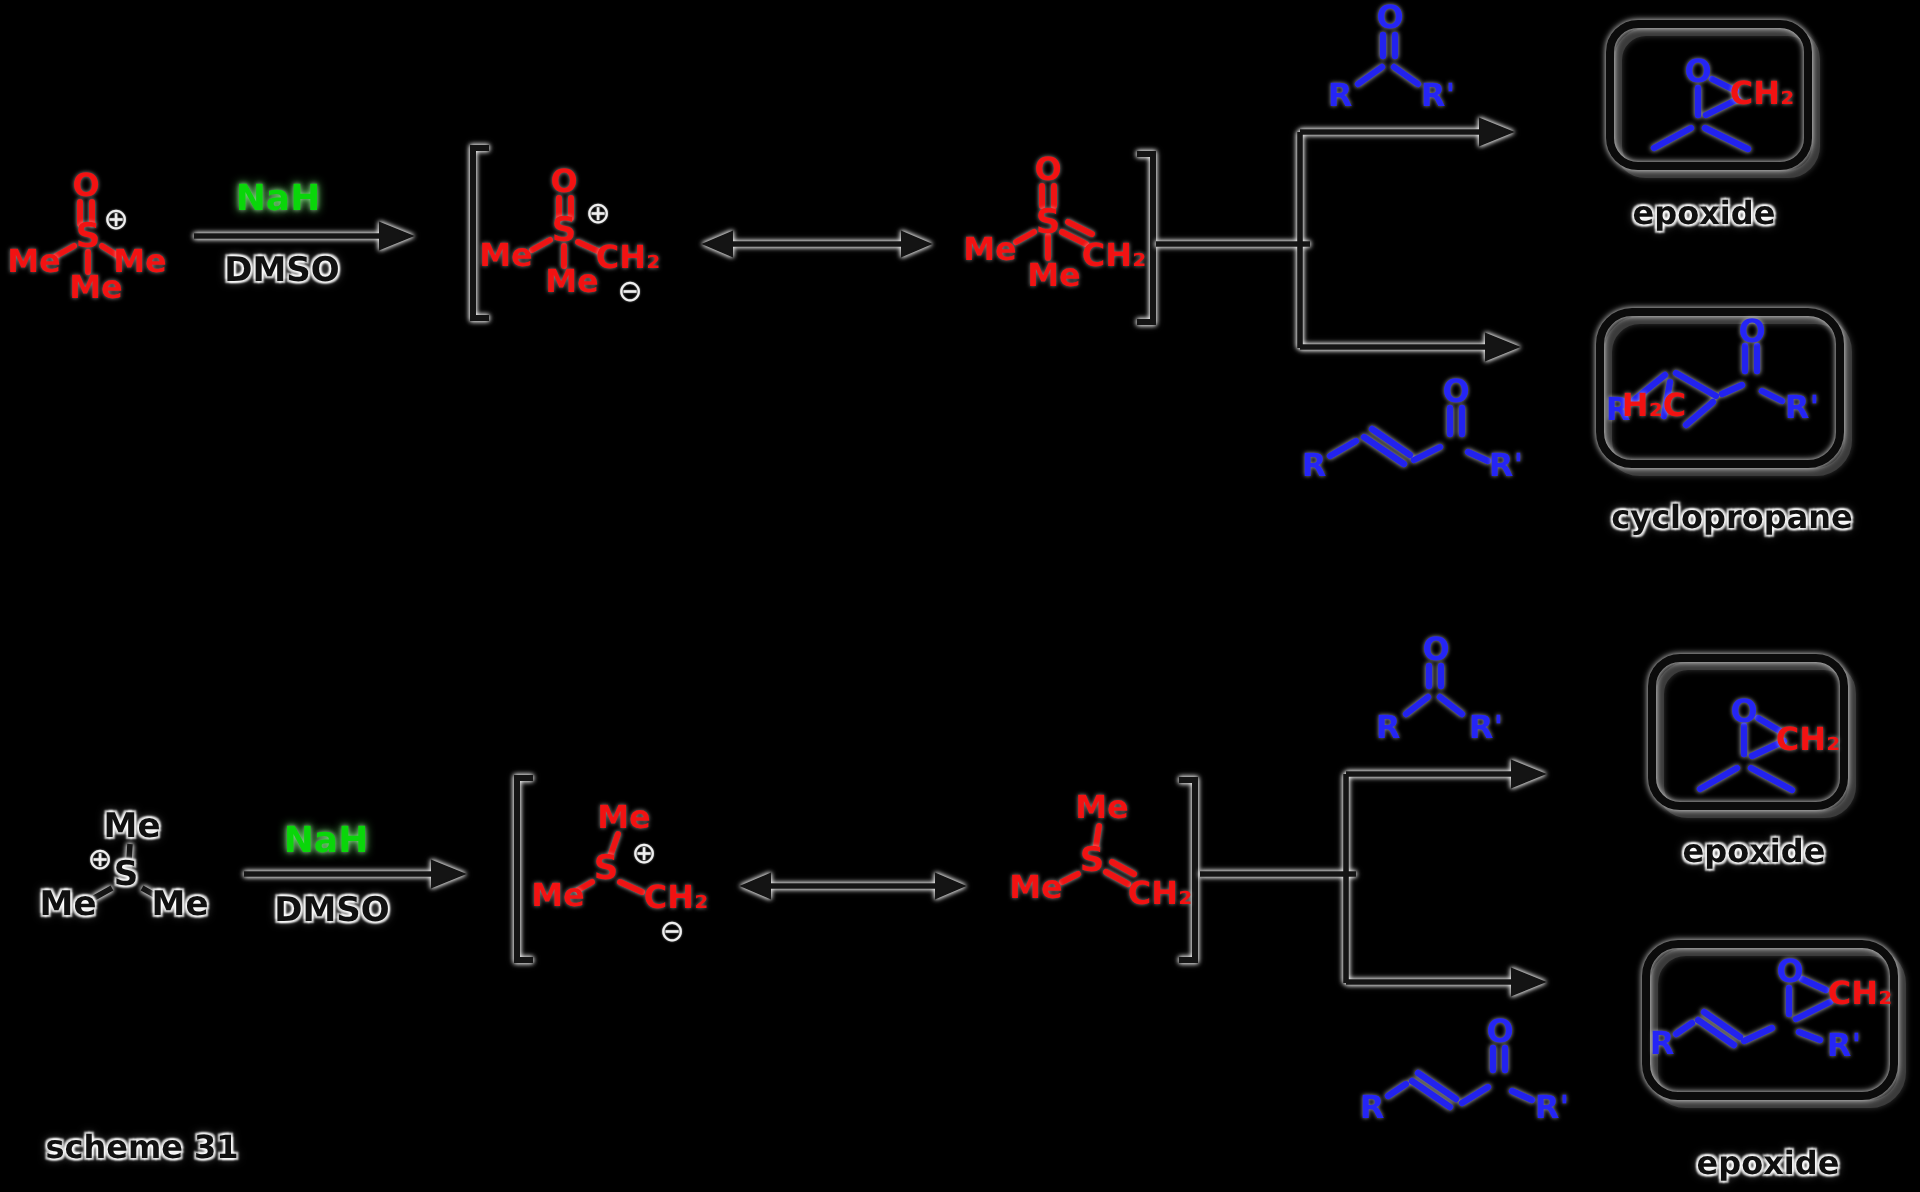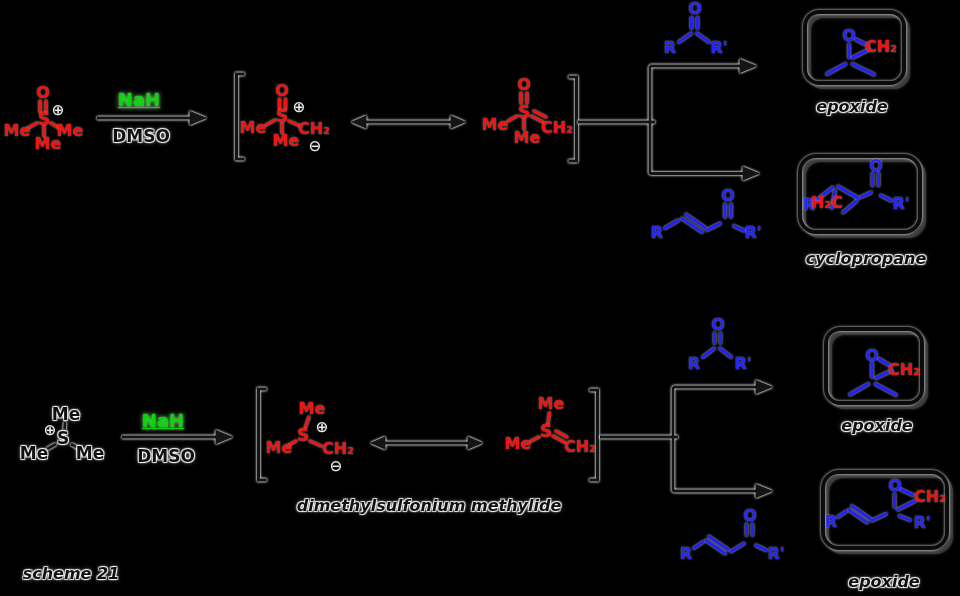--- a/index.html
+++ b/index.html
@@ -14,26 +14,26 @@
   .darkg line{stroke:#141414;stroke-width:2.8;stroke-linecap:butt;}
   .darkg polygon{fill:#141414;stroke:#141414;}
   .darkg path{stroke:#141414;stroke-width:3;fill:none;}
   .darkg{filter:drop-shadow(0 0 1.2px rgba(255,255,255,.95)) drop-shadow(0 0 1px rgba(255,255,255,.65));}
   .boxr{stroke:#0b0b0b;stroke-width:4;fill:none;
         filter:drop-shadow(0 0 1.5px rgba(255,255,255,.95)) drop-shadow(4px 4px 0 rgba(155,155,155,.38));}
   
   .t{position:absolute;transform:translate(-50%,-50%);font-weight:bold;line-height:1;white-space:nowrap;}
   .red-t{color:#f21212;font-size:16px;text-shadow:0 0 2px rgba(255,255,255,.55);}
   .blue-t{color:#2525f5;font-size:16px;text-shadow:0 0 2px rgba(255,255,255,.6);}
-  .green-t{color:#0ad60a;font-size:18px;text-shadow:0 0 5px rgba(120,255,120,.9),0 0 2px rgba(255,255,255,.5);text-decoration:underline;}
+  .green-t{color:#0ad60a;font-size:18px;text-shadow:0 0 5px rgba(120,255,120,.9),0 0 2px rgba(255,255,255,.5);}
   .dark-t{color:#101010;font-size:17px;
     text-shadow:-1px -1px 1px rgba(255,255,255,.85),1px -1px 1px rgba(255,255,255,.85),
                 -1px 1px 1px rgba(255,255,255,.85),1px 1px 1px rgba(255,255,255,.85),
                 0 0 5px rgba(255,255,255,.55);}
-  .name-t{font-size:16px;font-style:italic;}
+  .name-t{font-size:16px;}
   .charge-t{color:#efefef;font-size:15px;font-weight:400;text-shadow:0 0 1px rgba(255,255,255,.6);}
   .s17{font-size:17px;}
 </style>
 </head>
 <body>
 
 <div class="canvas">
 
 <svg class="layer" width="960" height="596" viewBox="0 0 960 596">
 
@@ -271,35 +271,34 @@
 <span class="t charge-t" style="left:322px;top:427px">⊕</span>
 <span class="t red-t" style="left:279px;top:448px">Me</span>
 <span class="t red-t" style="left:338px;top:449px">CH₂</span>
 <span class="t charge-t" style="left:336px;top:466px">⊖</span>
 
 <span class="t red-t" style="left:551px;top:404px">Me</span>
 <span class="t red-t s17" style="left:546px;top:431px">S</span>
 <span class="t red-t" style="left:518px;top:444px">Me</span>
 <span class="t red-t" style="left:580px;top:447px">CH₂</span>
 
-<span class="t dark-t name-t" style="left:429px;top:506px">dimethylsulfonium methylide</span>
 
 <span class="t blue-t" style="left:718px;top:325px">O</span>
 <span class="t blue-t" style="left:694px;top:364px">R</span>
 <span class="t blue-t" style="left:743px;top:364px">R'</span>
 
 <span class="t blue-t" style="left:872px;top:356px">O</span>
 <span class="t red-t" style="left:904px;top:370px">CH₂</span>
 <span class="t dark-t name-t" style="left:877px;top:426px">epoxide</span>
 
 <span class="t blue-t" style="left:686px;top:554px">R</span>
 <span class="t blue-t" style="left:750px;top:516px">O</span>
 <span class="t blue-t" style="left:776px;top:554px">R'</span>
 
 <span class="t blue-t" style="left:831px;top:522px">R</span>
 <span class="t blue-t" style="left:895px;top:486px">O</span>
 <span class="t red-t" style="left:930px;top:497px">CH₂</span>
 <span class="t blue-t" style="left:922px;top:523px">R'</span>
 <span class="t dark-t name-t" style="left:884px;top:582px">epoxide</span>
 
-<span class="t dark-t name-t" style="left:71px;top:574px">scheme 21</span>
+<span class="t dark-t name-t" style="left:71px;top:574px">scheme 31</span>
 
 </div>
 
 </body></html>

